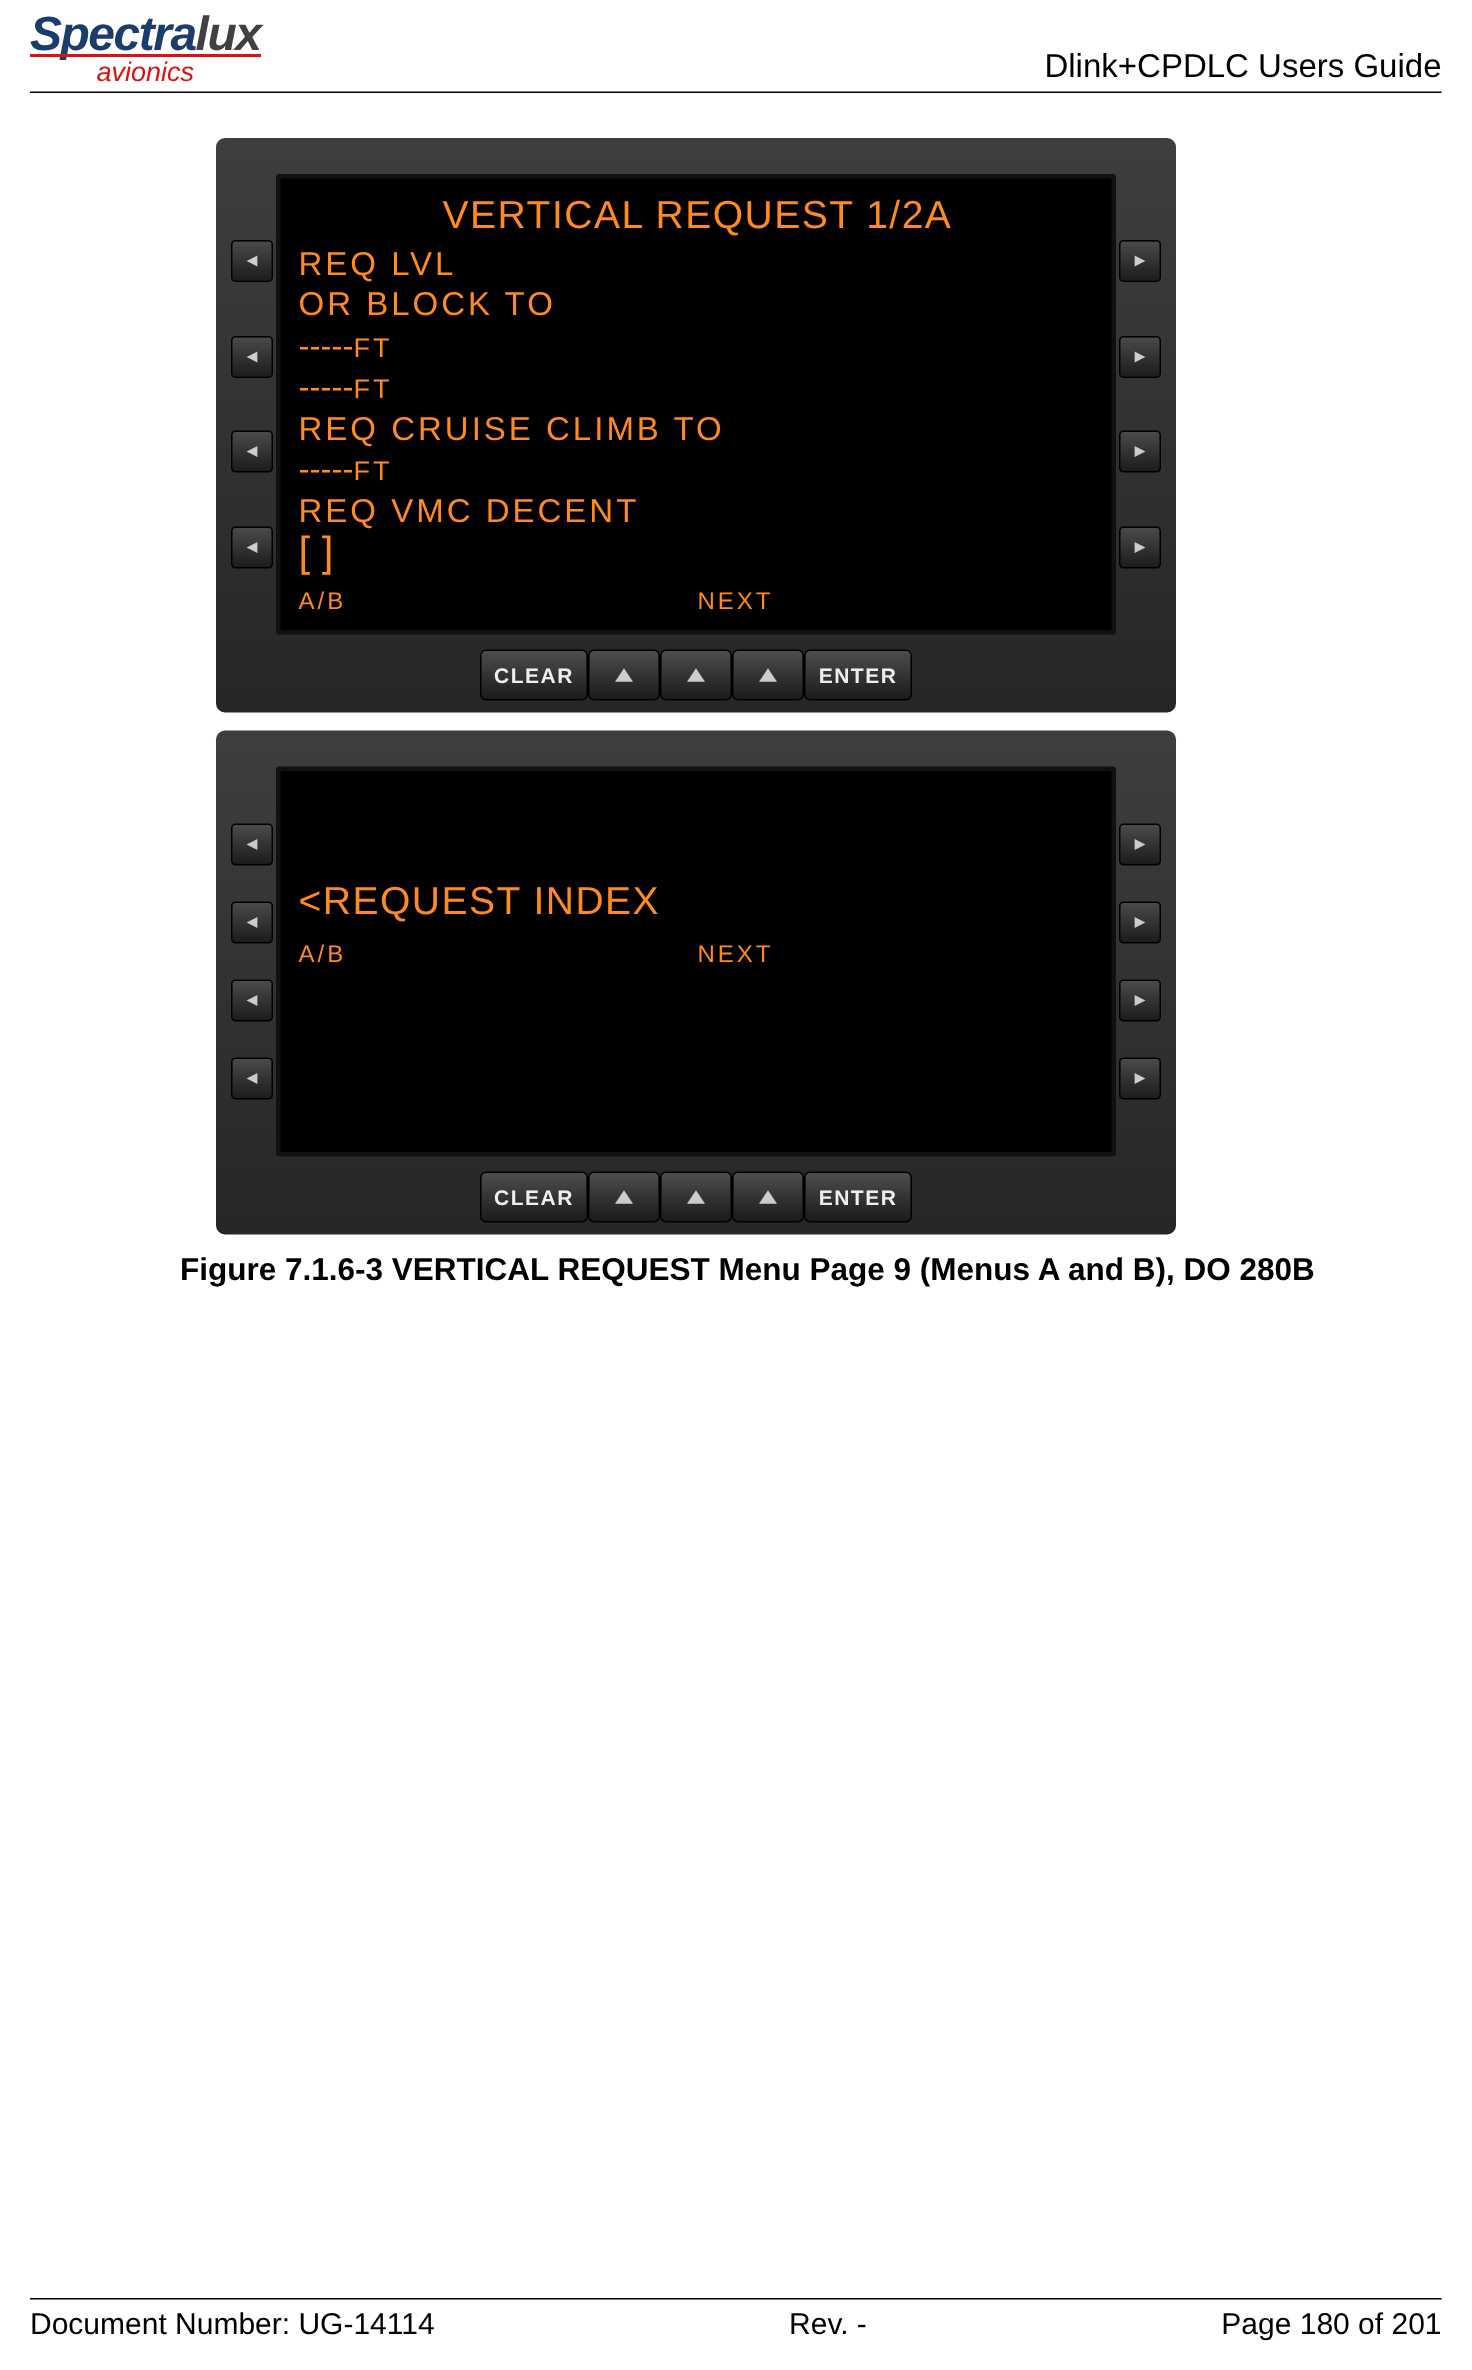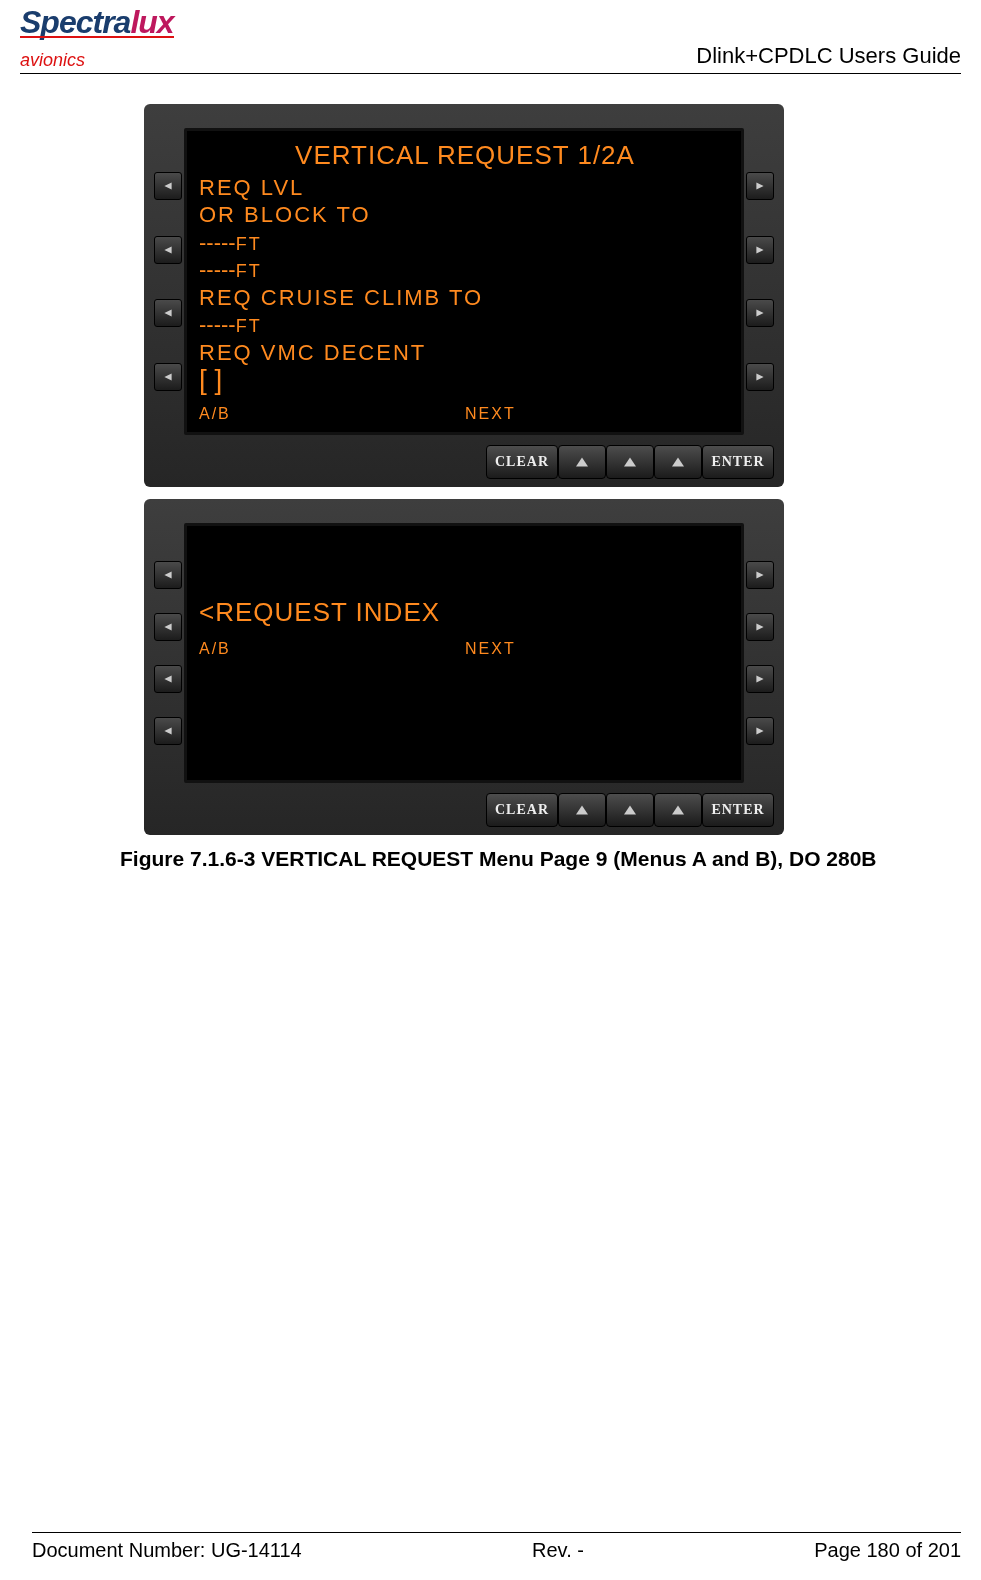--- a/index.html
+++ b/index.html
@@ -24,29 +24,29 @@
     flex-direction: column;
     line-height: 1;
   }
   .logo-main {
     font-size: 32px;
     font-weight: bold;
     font-style: italic;
     color: #1a3d6d;
     letter-spacing: -1px;
   }
-  .logo-main .red { color: #be185d; }
+  .logo-main .red { color: #404040; }
   .logo-sub {
     font-size: 18px;
     font-style: italic;
     color: #d11;
-    text-align: left;
+    text-align: center;
     margin-top: -2px;
     border-top: 2px solid #d11;
-    padding-top: 13px;
+    padding-top: 1px;
   }
   .doc-title {
     font-size: 22px;
     color: #000;
   }
   .content {
     padding: 18px 10px 0 30px;
   }
   ul.bullets {
     list-style: disc;
@@ -114,25 +114,24 @@
     display: flex;
     margin-top: 10px;
     font-size: 16px;
   }
   .screen .footer .col1 { flex: 0 0 50%; }
   .screen .reqidx { font-size: 26px; letter-spacing: 1px; margin-top: 62px;}
   .screen-b { min-height: 260px; }
 
   .bottom-bar {
     display: flex;
-    justify-content: flex-end;
+    justify-content: center;
     align-items: center;
     margin-top: 10px;
     padding: 0 2px;
-    font-family: Liberation Serif, serif;
   }
   .bbtn {
     background: linear-gradient(#4d4d4d,#1b1b1b);
     border: 1px solid #000;
     border-radius: 4px;
     height: 34px;
     display: flex; align-items: center; justify-content: center;
     color: #eee;
     font-size: 14px;
     letter-spacing: 1px;
@@ -143,21 +142,21 @@
 
   .fig-caption {
     font-size: 21px;
     font-weight: bold;
     margin-left: 70px;
     margin-top: 4px;
   }
 
   .footer-bar {
     position: absolute;
-    left: 32px; right: 20px; bottom: 18px;
+    left: 20px; right: 20px; bottom: 18px;
     border-top: 1.5px solid #000;
     padding-top: 6px;
     display: flex;
     justify-content: space-between;
     font-size: 20px;
   }
 </style>
 </head>
 <body>
 

